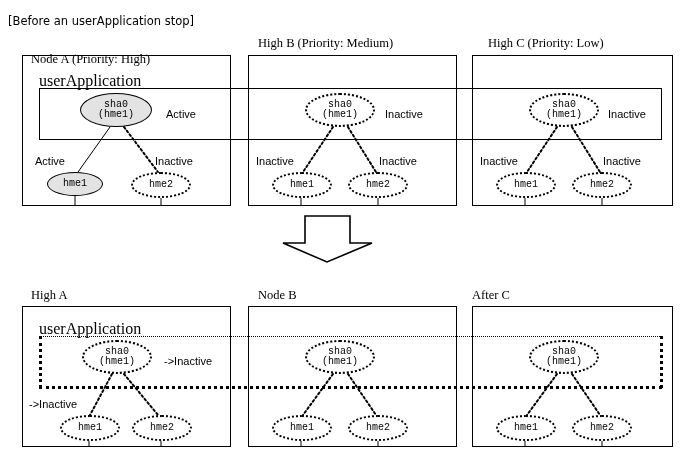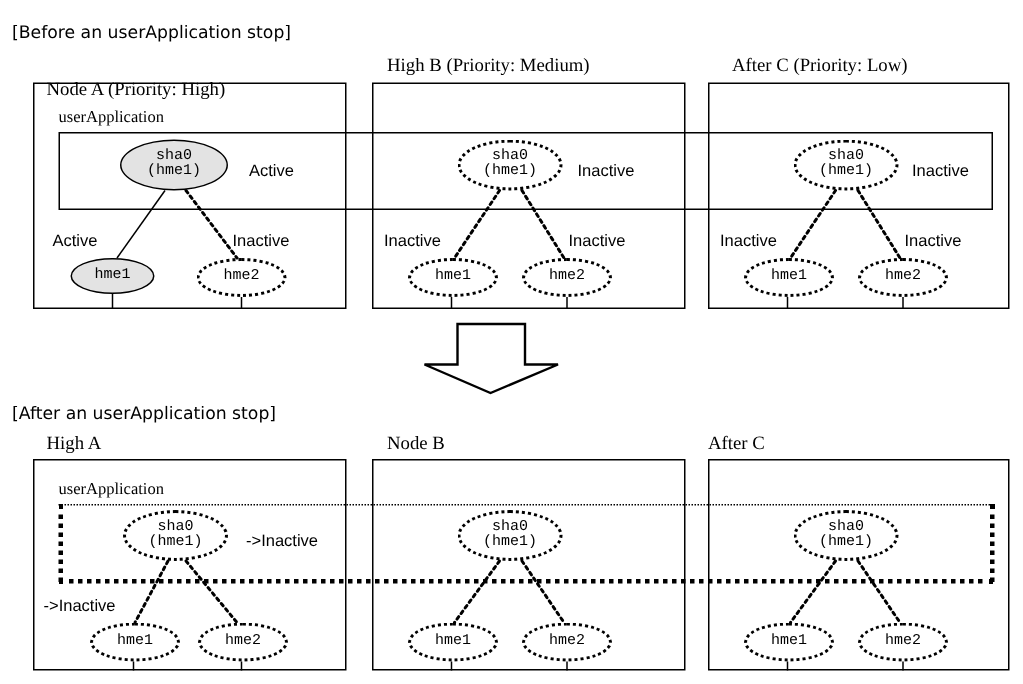--- a/index.html
+++ b/index.html
@@ -32,21 +32,21 @@
   }
   .node-box {
     position: absolute;
     border: 1px solid #000;
     box-sizing: border-box;
     background: transparent;
   }
   .ua-label {
     position: absolute;
     font-family: "Liberation Serif", serif;
-    font-size: 11px;
+    font-size: 16px;
     color: #000;
     white-space: nowrap;
   }
   
   .ua-band {
     position: absolute;
     border: 1px solid #000;
     box-sizing: border-box;
     background: transparent;
   }
@@ -112,21 +112,21 @@
 </style>
 </head>
 <body>
 
 <div id="page">
 
   <div class="sect-title" style="left:8px; top:14px;">[Before an userApplication stop]</div>
 
   <div class="node-title" style="left:31px; top:52px;">Node A (Priority: High)</div>
   <div class="node-title" style="left:258px; top:36px;">High B (Priority: Medium)</div>
-  <div class="node-title" style="left:488px; top:36px;">After C (Priority: Low)</div>
+  <div class="node-title" style="left:488px; top:36px;">High C (Priority: Low)</div>
 
   <div class="node-box" style="left:22px;  top:55px; width:209px; height:151px;"></div>
   <div class="node-box" style="left:248px; top:55px; width:209px; height:151px;"></div>
   <div class="node-box" style="left:472px; top:55px; width:201px; height:151px;"></div>
 
   <div class="ua-label" style="left:39px; top:72px;">userApplication</div>
 
   <div class="ua-band" style="left:39px; top:88px; width:623px; height:52px;"></div>
 
   <div class="ell ell-active" style="left:80px; top:93px; width:72px; height:34px;">
@@ -170,21 +170,20 @@
   <div class="ell ell-inactive" style="left:496px; top:172px; width:60px; height:26px;">
     <span>hme1</span>
   </div>
   <div class="state-label" style="left:480px; top:155px;">Inactive</div>
 
   <div class="ell ell-inactive" style="left:572px; top:172px; width:60px; height:26px;">
     <span>hme2</span>
   </div>
   <div class="state-label" style="left:603px; top:155px;">Inactive</div>
 
-  <div class="sect-title" style="left:8px; top:268px;">[After an userApplication stop]</div>
 
   <div class="node-title" style="left:31px; top:288px;">High A</div>
   <div class="node-title" style="left:258px; top:288px;text-align:right;">Node B</div>
   <div class="node-title" style="left:472px; top:288px;">After C</div>
 
   <div class="node-box" style="left:22px;  top:306px; width:209px; height:141px;"></div>
   <div class="node-box" style="left:248px; top:306px; width:209px; height:141px;"></div>
   <div class="node-box" style="left:472px; top:306px; width:201px; height:141px;"></div>
 
   <div class="ua-label" style="left:39px; top:320px;">userApplication</div>

